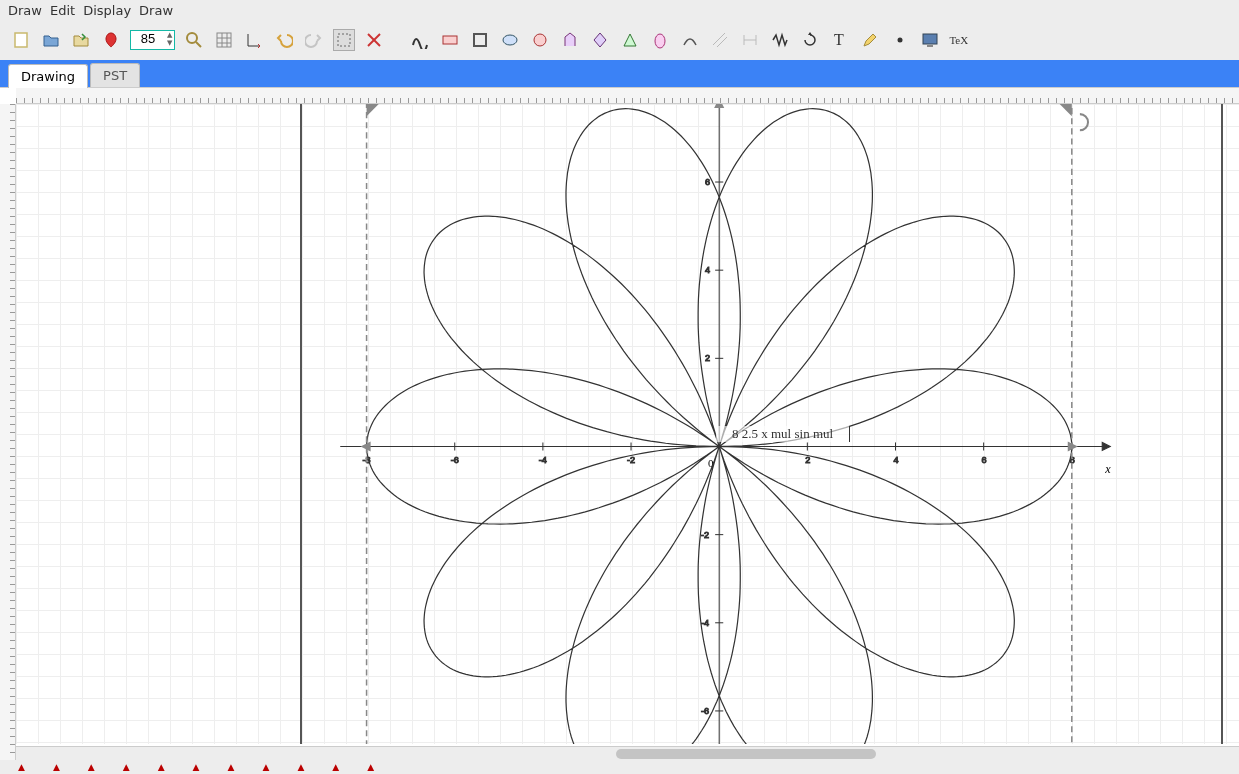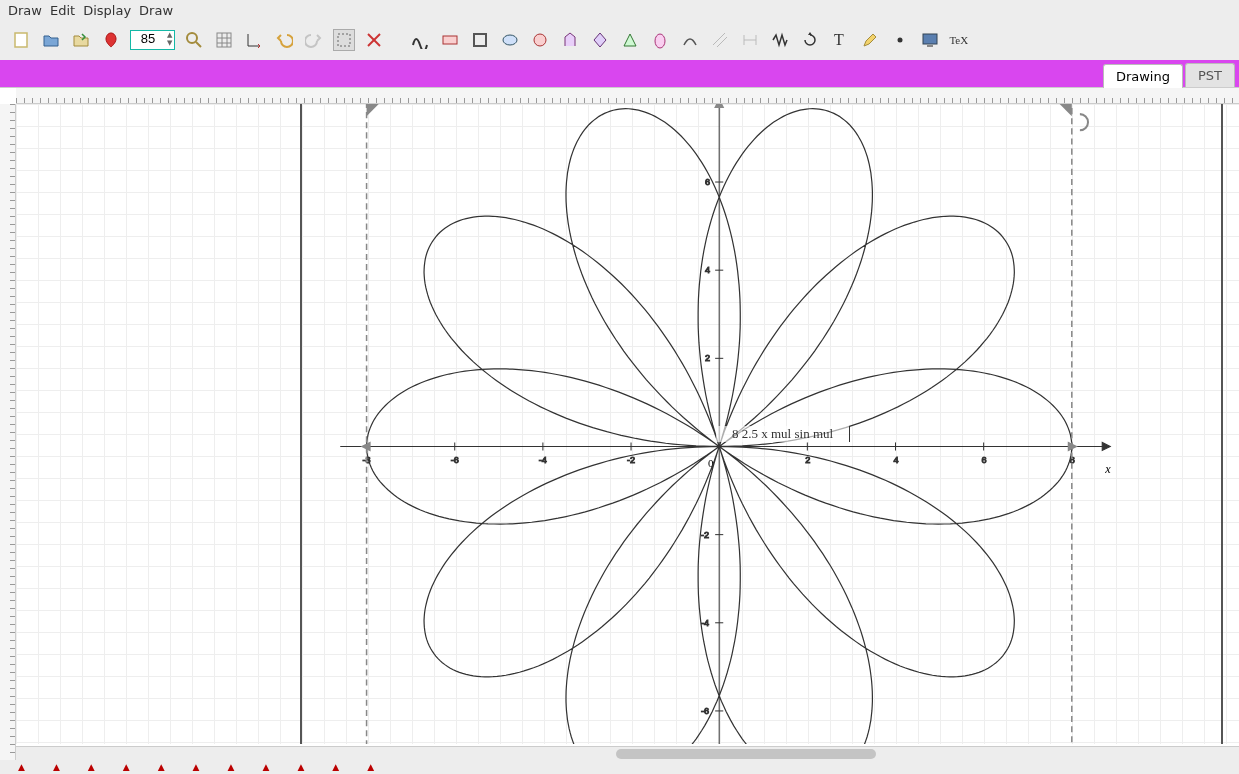--- a/index.html
+++ b/index.html
@@ -43,25 +43,24 @@
     height: 20px;
   }
   .spinbox input {
     width: 34px; border: none; text-align: center;
     font-size: 13px; outline: none;
   }
   .spinbox .arrows { display:flex; flex-direction:column; font-size:7px; color:#666; padding:0 2px;}
   .tabs {
     display: flex;
     align-items: flex-end;
-    background: #d946ef;
-    padding: 0 2px;
+    background: #3b82f6;
+    padding: 0 8px;
     height: 28px;
     border-bottom: 1px solid #ccc;
-    justify-content: flex-end;
   }
   .tab {
     padding: 4px 12px;
     border: 1px solid #bbb;
     border-bottom: none;
     background: #e3e3e3;
     margin-right: 2px;
     color: #555;
     border-radius: 3px 3px 0 0;
     cursor: default;

